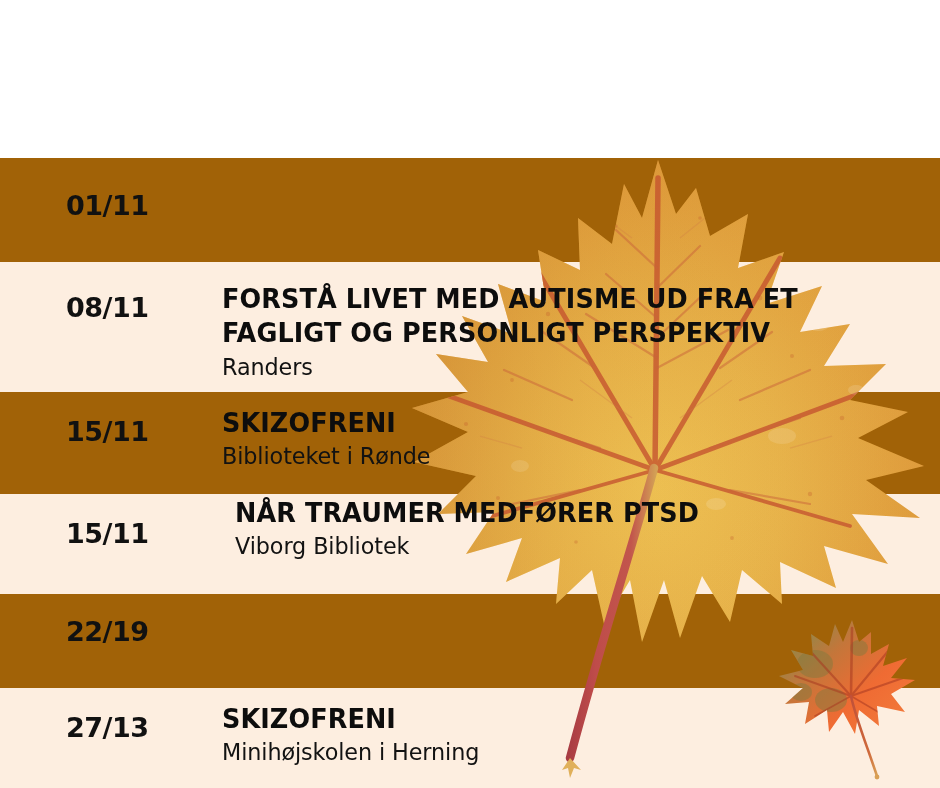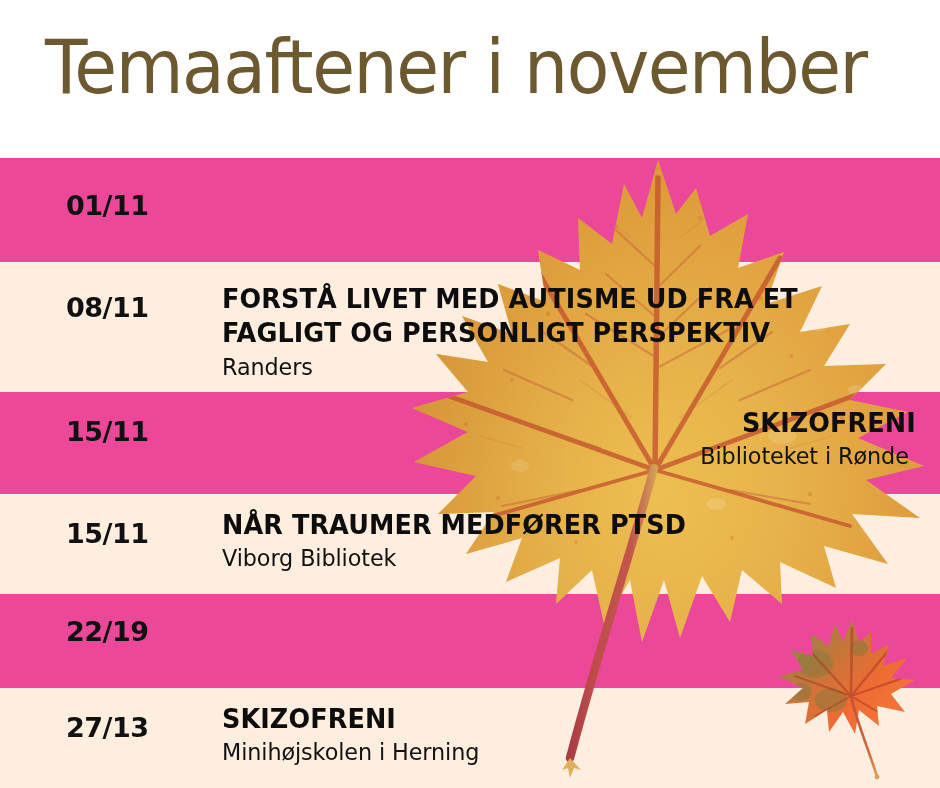--- a/index.html
+++ b/index.html
@@ -39,21 +39,21 @@
     transform-origin: left top;
   }
 
   
   .row {
     position: absolute;
     left: 0;
     width: 940px;
     box-sizing: border-box;
   }
-  .row.brown { background: #ec4899; text-align: right; }
+  .row.brown { background: #a16207; }
   .row.cream { background: #fdeee0; }
 
   .row-inner {
     position: relative;
     width: 940px;
     height: 100%;
     z-index: 30;
   }
 
   .row-date {
@@ -104,23 +104,20 @@
     pointer-events: none;
   }
   #leaf-big { position: absolute; left: 380px; top: 118px; }
   #leaf-small { position: absolute; left: 773px; top: 612px; }
 </style>
 </head>
 <body>
 
 <div id="poster">
 
-  <div id="title-area">
-    <div id="page-title">Temaaftener i november</div>
-  </div>
 
   <div id="rows-container">
       <div class="row brown" style="top: 158px; height: 104px;">
         <div class="row-inner">
           <div class="row-date" style="top: 32px;">01/11</div>
         </div>
       </div>
       <div class="row cream" style="top: 262px; height: 130px;">
         <div class="row-inner">
           <div class="row-date" style="top: 30px;">08/11</div>
@@ -136,21 +133,21 @@
           <div class="row-date" style="top: 24px;">15/11</div>
           <div class="row-texts" style="top: 14px;">
             <div class="row-heading">SKIZOFRENI</div>
             <div class="row-venue">Biblioteket i Rønde</div>
           </div>
         </div>
       </div>
       <div class="row cream" style="top: 494px; height: 100px;">
         <div class="row-inner">
           <div class="row-date" style="top: 24px;">15/11</div>
-          <div class="row-texts" style="top: 14px;">
+          <div class="row-texts" style="top: 2px; margin-left: 13px;">
             <div class="row-heading">NÅR TRAUMER MEDFØRER PTSD</div>
             <div class="row-venue">Viborg Bibliotek</div>
           </div>
         </div>
       </div>
       <div class="row brown" style="top: 594px; height: 94px;">
         <div class="row-inner">
           <div class="row-date" style="top: 22px;">22/19</div>
         </div>
       </div>

